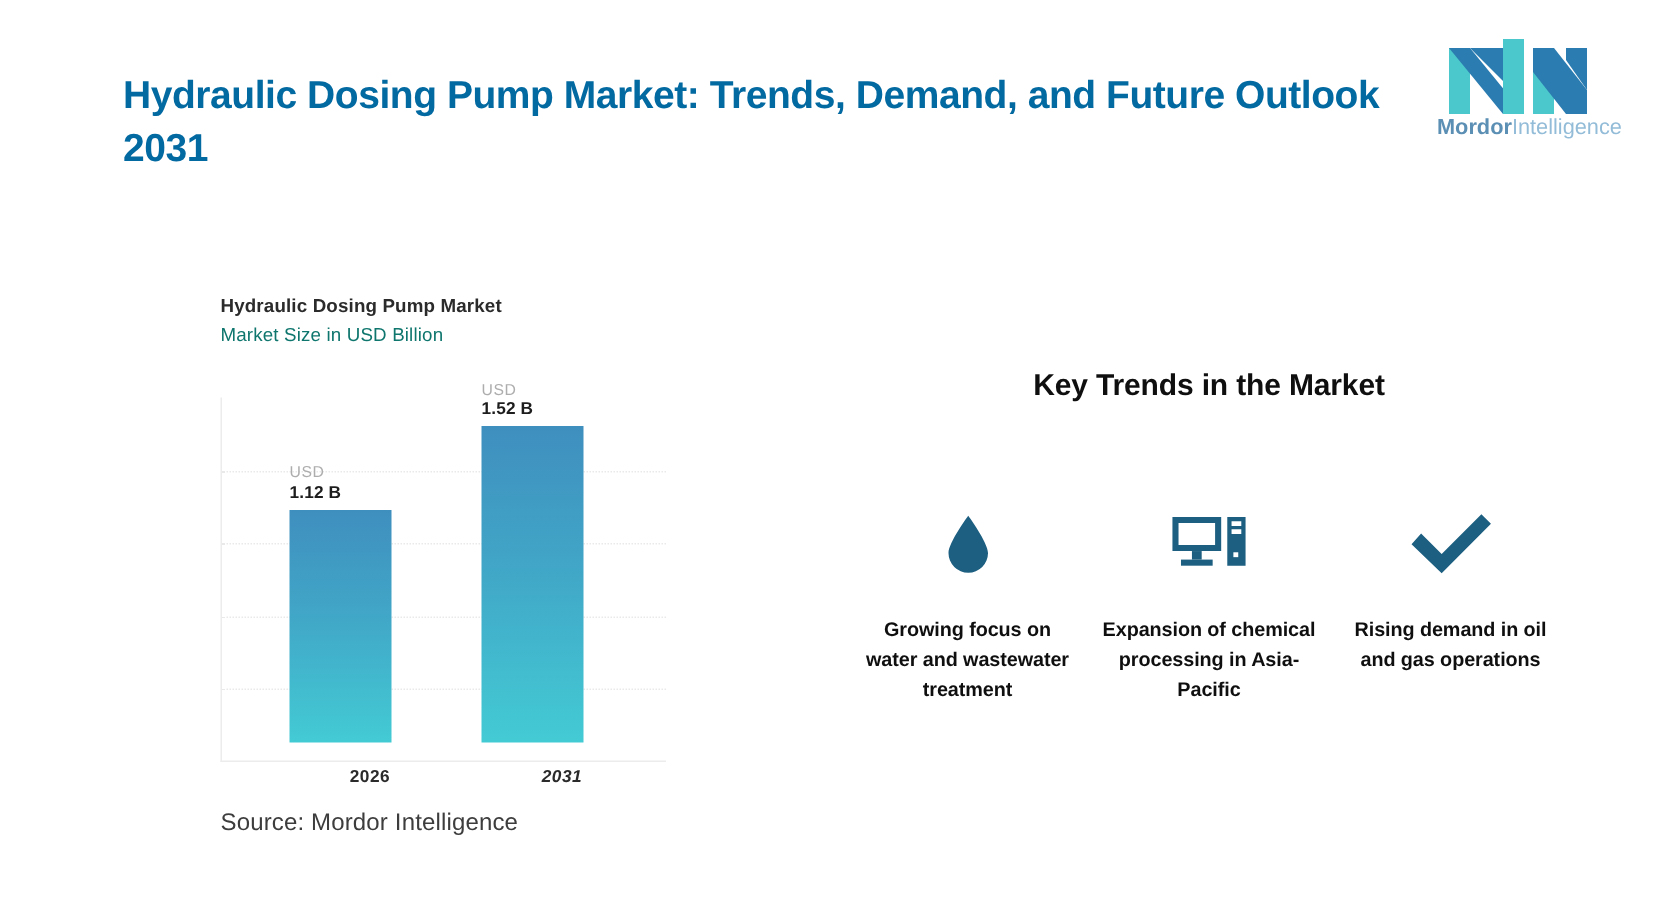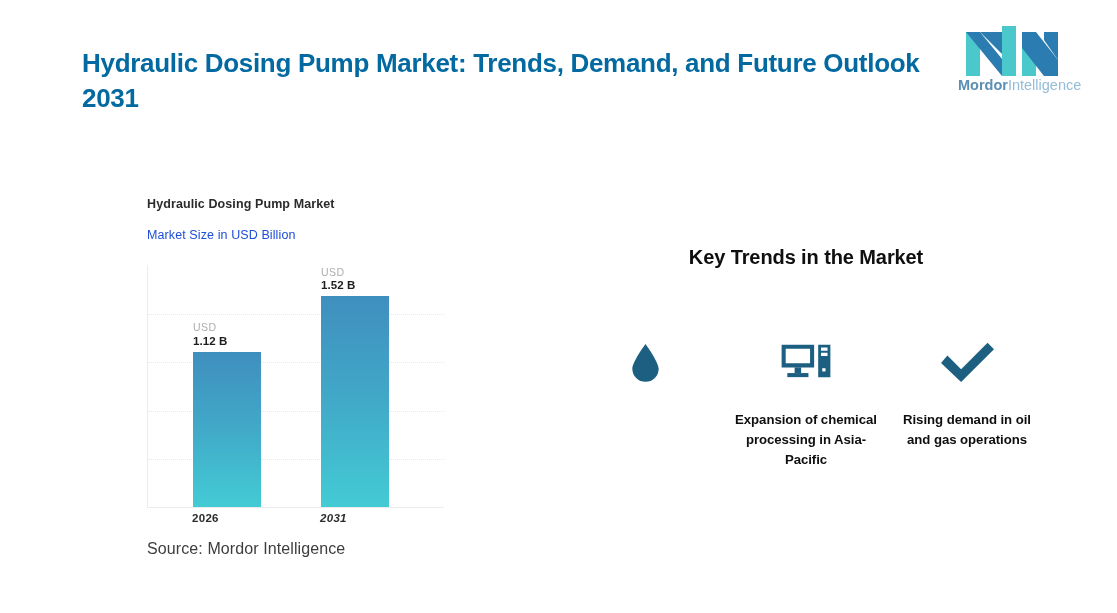--- a/index.html
+++ b/index.html
@@ -75,23 +75,23 @@
   #chart-title {
     font-size: 12.5px;
     font-weight: bold;
     color: #2b2b2b;
     line-height: 1.35;
     letter-spacing: 0.1px;
   }
   #chart-subtitle {
     font-size: 12.5px;
     font-weight: normal;
-    color: #1d4ed8;
+    color: #0f766e;
     line-height: 1.35;
-    margin-top: 14px;
+    margin-top: 2px;
     letter-spacing: 0.1px;
   }
   #chart-cagr {
     margin-top: 13px;
     font-size: 12.5px;
     font-weight: bold;
     color: #2b2b2b;
     letter-spacing: 0.2px;
   }
   #chart-cagr .cagr-value {
@@ -112,21 +112,21 @@
   }
   .gridline {
     position: absolute;
     left: 0;
     right: 0;
     height: 0;
     border-top: 1px dotted #e9e9e9;
   }
   .bar-col {
     position: absolute;
-    bottom: 0;
+    bottom: 12px;
     width: 52px;
     height: 100%;
   }
   #bar-col-0 { left: 45px; }
   #bar-col-1 { left: 173px; }
 
   .bar {
     position: absolute;
     bottom: 0;
     left: 0;
@@ -151,21 +151,21 @@
     display: block;
     font-size: 11.5px;
     font-weight: bold;
     color: #1d1d1d;
     letter-spacing: 0.1px;
   }
   .x-tick {
     position: absolute;
     top: 316px;
     width: 68px;
-    text-align: left;
+    text-align: right;
     font-size: 11.5px;
     font-weight: bold;
     color: #2b2b2b;
     letter-spacing: 0.3px;
   }
   #x-tick-0 { left: 45px; }
   #x-tick-1 { left: 173px; font-style: italic; }
 
   #chart-source {
     position: absolute;
@@ -286,20 +286,21 @@
   <div id="trends-heading">Key Trends in the Market</div>
 
   <div id="trends-row">
 
     <div class="trend-item">
       <div class="trend-icon">
         <svg viewBox="0 0 40 50" width="31" height="39" aria-hidden="true">
           <path d="M20 1 C20 1 3 24 3 33 A17 17 0 0 0 37 33 C37 24 20 1 20 1 Z" fill="#1d5f80"></path>
         </svg>
       </div>
+      <div class="trend-label">Growing focus on water and wastewater treatment</div>
     </div>
 
     <div class="trend-item">
       <div class="trend-icon">
         <svg viewBox="0 0 64 48" width="52" height="39" aria-hidden="true">
           <g fill="#1d5f80">
             <path d="M2 2 h40 v28 h-40 Z M7 7 h30 v18 h-30 Z" fill-rule="evenodd"></path>
             <rect x="18" y="30" width="8" height="7"></rect>
             <rect x="9" y="37" width="26" height="5"></rect>
             <path d="M47 2 h15 v40 h-15 Z M50.5 5.5 h8 v4 h-8 Z M50.5 12 h8 v4 h-8 Z" fill-rule="evenodd"></path>

